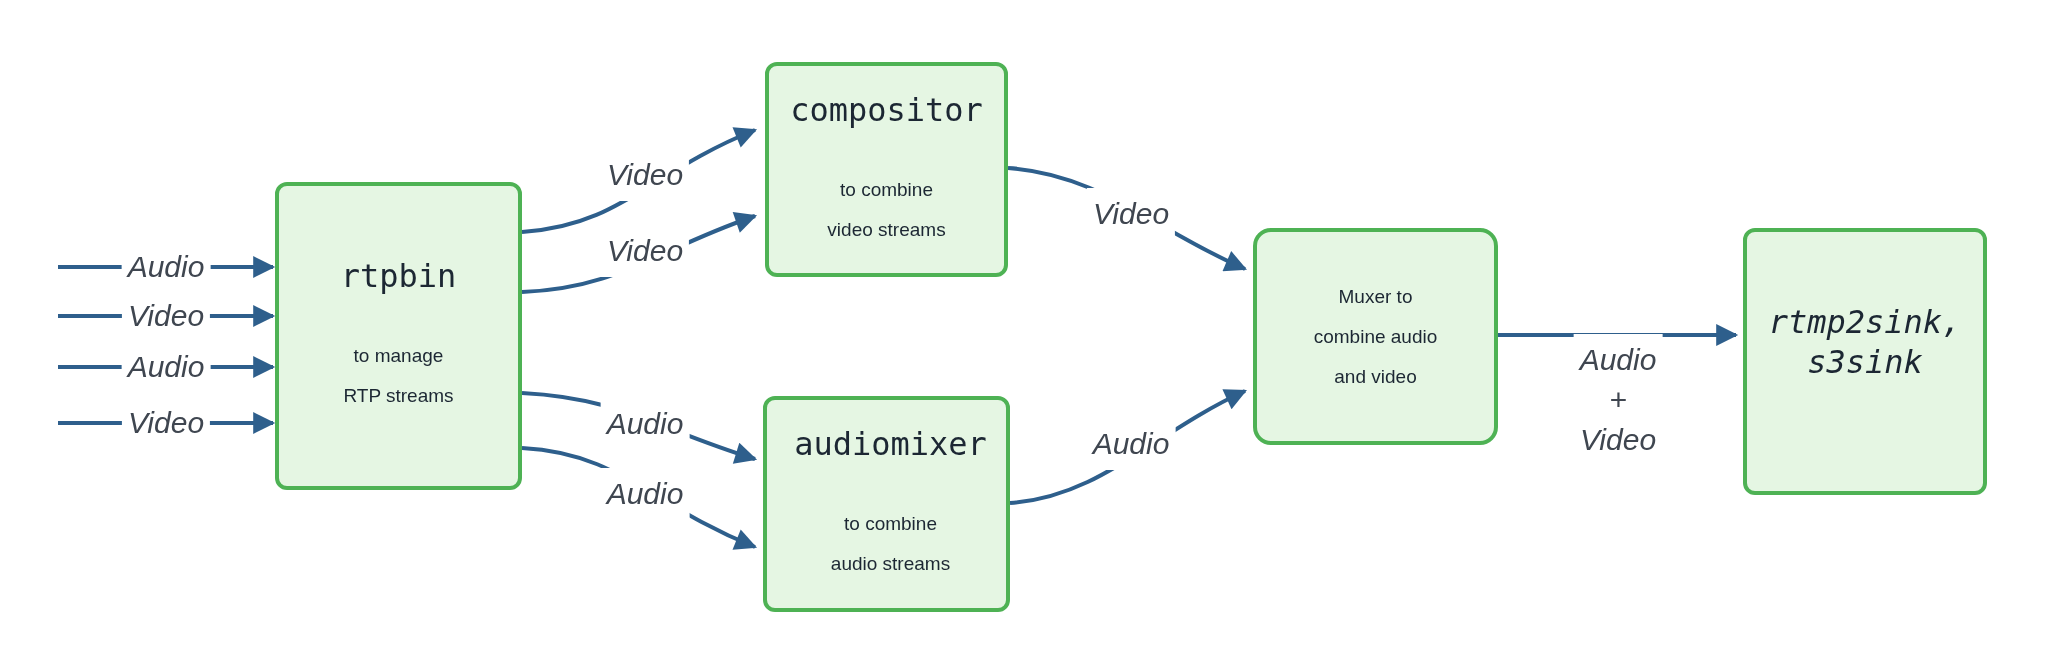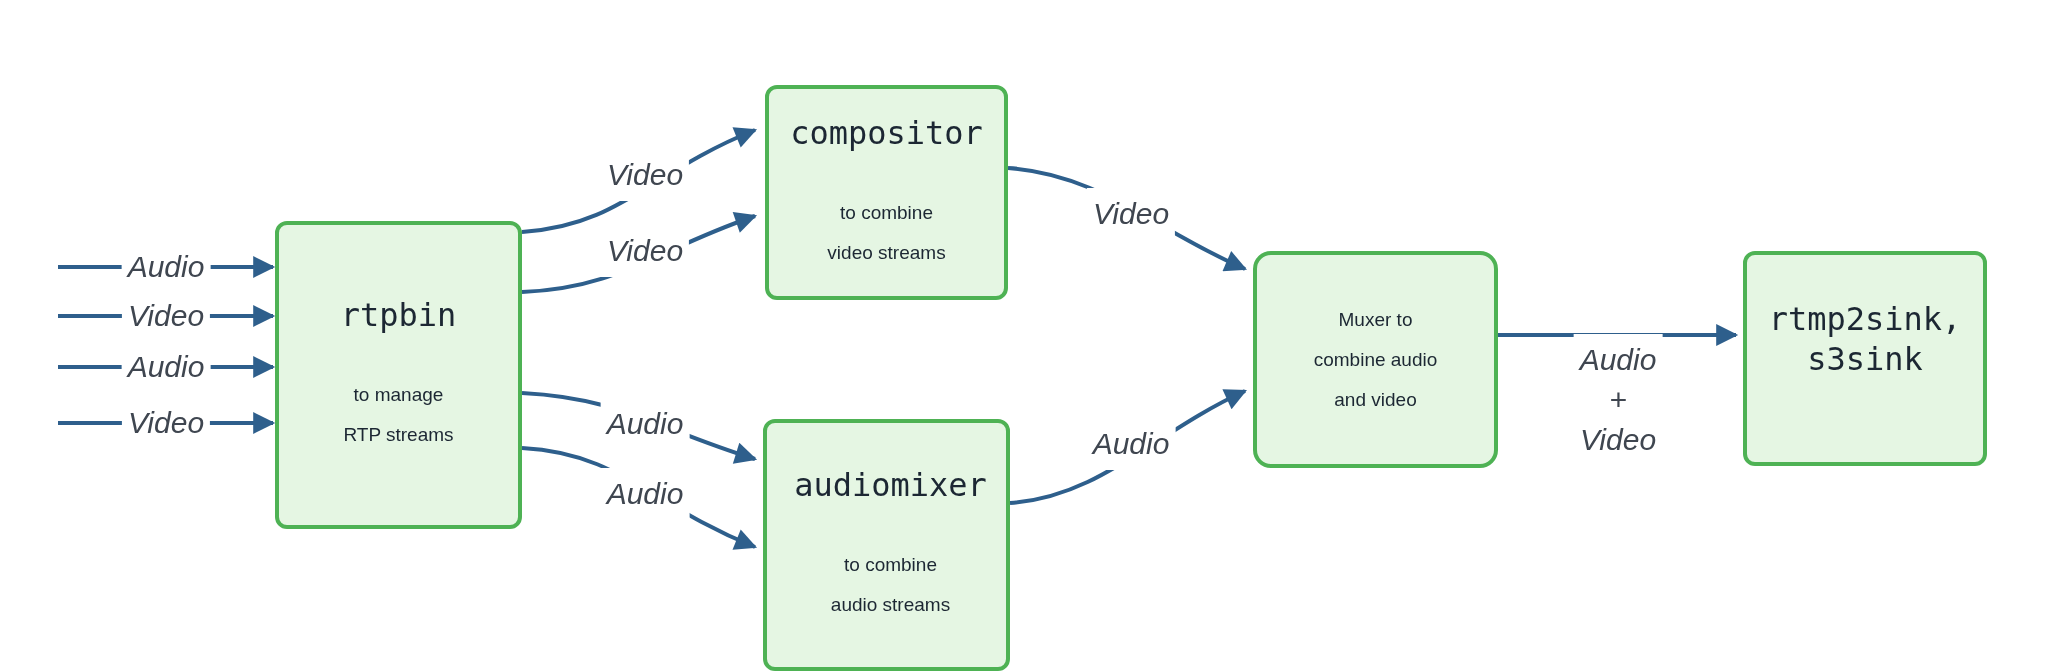--- a/index.html
+++ b/index.html
@@ -36,21 +36,20 @@
     box-sizing: border-box;
     background: var(--node-fill);
     border: 4px solid var(--node-border);
     border-radius: 12px;
     display: flex;
     flex-direction: column;
     align-items: center;
     justify-content: center;
     text-align: center;
     color: var(--node-text);
-    margin-top: 23px;
   }
   .node-title {
     font-family: "DejaVu Sans Mono", monospace;
     font-size: 32px;
     line-height: 40px;
     white-space: pre-line;
   }
   .node-gap { height: 40px; }
   .node-desc {
     font-family: "Liberation Sans", sans-serif;
@@ -95,48 +94,48 @@
     <path class="connector" d="M522,393 C620,398 655,428 755,459" marker-end="url(#arrow)"></path>
     <path class="connector" d="M522,448 C620,453 650,505 755,547" marker-end="url(#arrow)"></path>
 
     <path class="connector" d="M1008,168 C1100,174 1155,230 1245,269" marker-end="url(#arrow)"></path>
 
     <path class="connector" d="M1010,503 C1100,497 1155,432 1245,391" marker-end="url(#arrow)"></path>
 
     <path class="connector" d="M1498,335 H1736" marker-end="url(#arrow)"></path>
   </svg>
 
-  <div class="node" style="left:275px; top:198px; width:247px; height:308px;">
+  <div class="node" style="left:275px; top:182px; width:247px; height:308px;">
     <div class="node-title">rtpbin</div>
     <div class="node-gap"></div>
     <div class="node-desc">to manage
 RTP streams</div>
   </div>
 
   <div class="node" style="left:765px; top:62px; width:243px; height:215px;">
     <div class="node-title">compositor</div>
     <div class="node-gap"></div>
     <div class="node-desc">to combine
 video streams</div>
   </div>
 
-  <div class="node" style="left:763px; top:396px; width:247px; height:252px;padding-left:8px;">
+  <div class="node" style="left:763px; top:396px; width:247px; height:216px;padding-left:8px;">
     <div class="node-title">audiomixer</div>
     <div class="node-gap"></div>
     <div class="node-desc">to combine
 audio streams</div>
   </div>
 
   <div class="node" style="left:1253px; top:228px; width:245px; height:217px;border-radius:18px;">
     <div class="node-desc">Muxer to
 combine audio
 and video</div>
   </div>
 
-  <div class="node" style="left:1743px; top:228px; width:244px; height:215px;">
+  <div class="node" style="left:1743px; top:228px; width:244px; height:267px;font-style:italic;">
     <div class="node-title">rtmp2sink,
 s3sink</div>
     <div class="node-gap"></div>
   </div>
 
   <div class="edge-label" style="left:166px; top:267px;">Audio</div>
   <div class="edge-label" style="left:166px; top:316px;">Video</div>
   <div class="edge-label" style="left:166px; top:367px;">Audio</div>
   <div class="edge-label" style="left:166px; top:423px;">Video</div>
 

